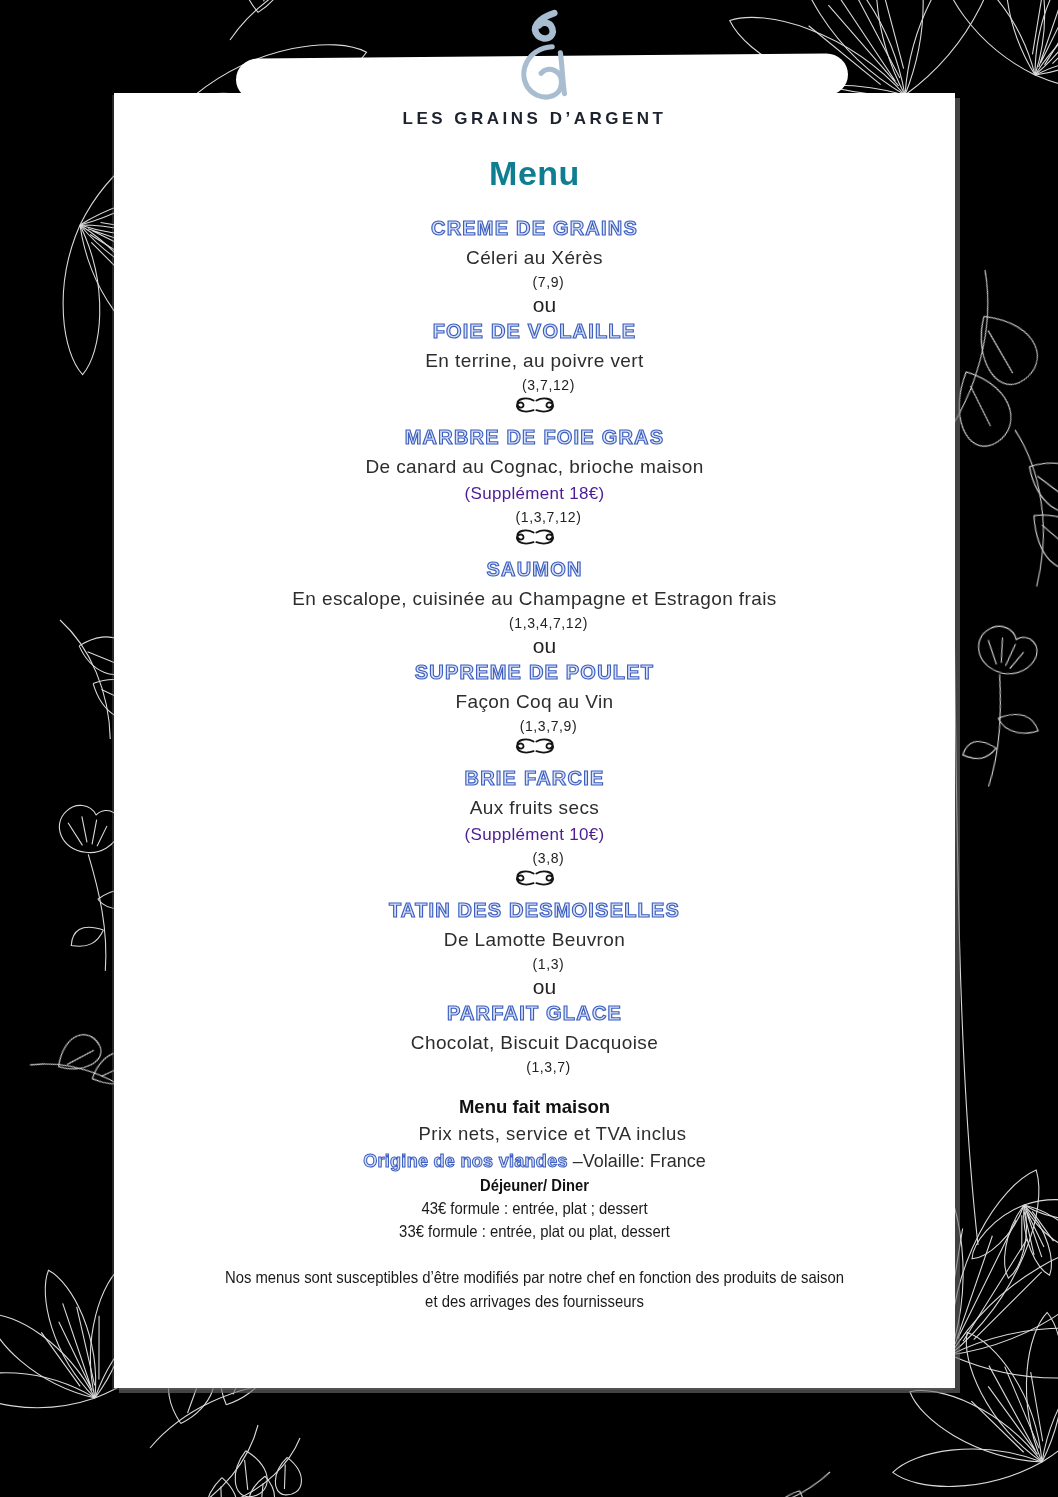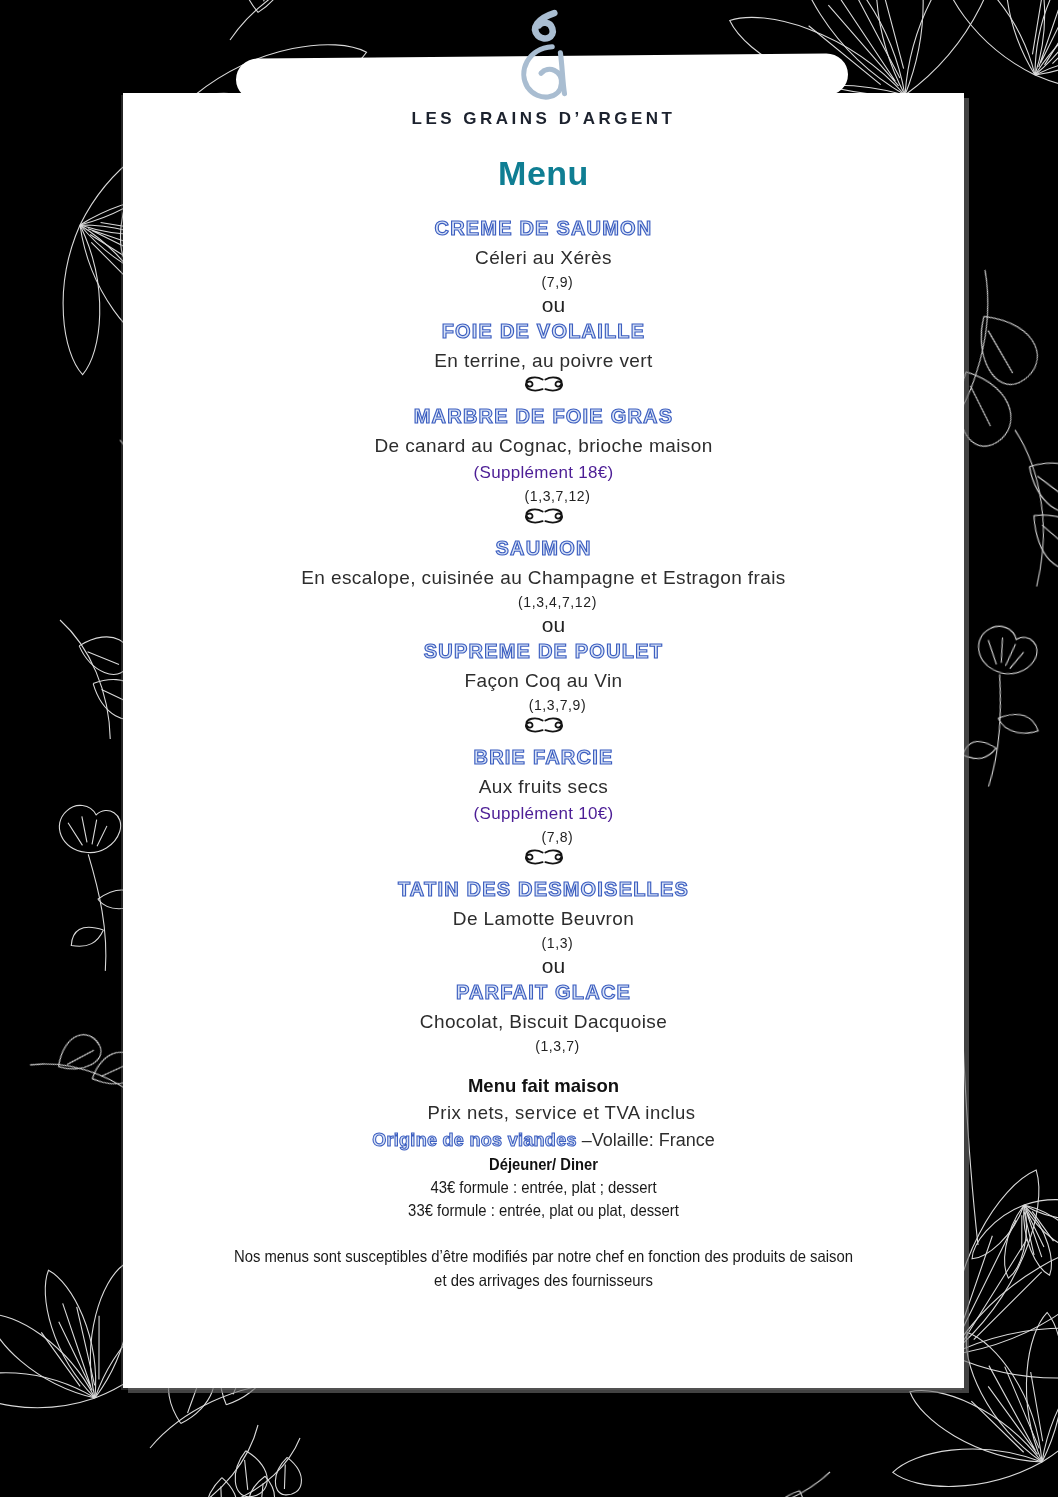--- a/index.html
+++ b/index.html
@@ -1,21 +1,21 @@
 <!DOCTYPE html>
 <html><head>
 <meta charset="utf-8">
 <style>
   html,body{margin:0;padding:0;background:#000;}
   .stage{position:relative;width:1058px;height:1497px;background:#000;overflow:hidden;
          font-family:"Liberation Sans",sans-serif;}
   .florals{position:absolute;left:0;top:0;z-index:0;}
   .band{position:absolute;z-index:1;background:#fff;left:236px;top:56px;width:612px;height:42px;
         border-radius:26px/60%;transform:rotate(-.5deg);}
-  .card{position:absolute;z-index:2;left:123px;top:93px;width:841px;height:1295px;background:#fff;
+  .card{position:absolute;z-index:2;left:114px;top:93px;width:841px;height:1295px;background:#fff;
         box-shadow:5px 5px 0 rgba(110,110,110,.6), -2px 2px 0 rgba(110,110,110,.35);
         text-align:center;color:#2d2d2d;}
   .logo{position:absolute;z-index:3;left:506px;top:8px;}
   .brand{padding-top:16px;font-size:17px;font-weight:bold;letter-spacing:3.5px;color:#1c222e;}
   .title{margin-top:26px;font-size:34px;font-weight:bold;color:#0f7e93;letter-spacing:.5px;line-height:36px;}
   .courses{margin-top:22px;}
   .line-name{font-size:20px;font-weight:bold;letter-spacing:1.2px;color:#d9e3f5;
              -webkit-text-stroke:1.15px #3c5ec0;line-height:30px;}
   .line-desc{font-size:19px;line-height:29px;letter-spacing:.4px;color:#2d2d2d;}
   .line-allerg{font-size:14px;line-height:21px;letter-spacing:.6px;color:#222;padding-left:28px;}
@@ -95,26 +95,27 @@
       <path stroke-width="5" d="M44,38 C20,40 10,62 20,78 C30,92 52,90 53,74 C54,61 40,56 33,64"></path>
       <path stroke-width="5" d="M52,44 C54,58 54,72 56,84"></path>
     </g>
   </svg>
 
   <div class="card">
     <div class="brand">LES GRAINS D’ARGENT</div>
     <div class="title">Menu</div>
 
     <div class="courses">
-        <div class="line-name">CREME DE SAUMON</div>
+        <div class="line-name">CREME DE GRAINS</div>
         <div class="line-desc">Céleri au Xérès</div>
         <div class="line-allerg">(7,9)</div>
         <div class="line-ou">ou</div>
         <div class="line-name">FOIE DE VOLAILLE</div>
         <div class="line-desc">En terrine, au poivre vert</div>
+        <div class="line-allerg">(3,7,12)</div>
         <div class="line-divider">
   <svg width="46" height="17" viewBox="0 0 64 22">
     <g fill="none" stroke="#141414" stroke-width="2.6" stroke-linecap="round">
       <path d="M30,4 C20,-1.5 7,1.5 7.5,9 C8,15 16,15.5 16,10.5 C16,4.5 6,6.5 7,12.5 C8.5,19 19,21.5 30,17.5"></path>
       <path d="M34,4 C44,-1.5 57,1.5 56.5,9 C56,15 48,15.5 48,10.5 C48,4.5 58,6.5 57,12.5 C55.5,19 45,21.5 34,17.5"></path>
     </g>
   </svg>
 </div>
         <div class="line-name">MARBRE DE FOIE GRAS</div>
         <div class="line-desc">De canard au Cognac, brioche maison</div>
@@ -139,21 +140,21 @@
   <svg width="46" height="17" viewBox="0 0 64 22">
     <g fill="none" stroke="#141414" stroke-width="2.6" stroke-linecap="round">
       <path d="M30,4 C20,-1.5 7,1.5 7.5,9 C8,15 16,15.5 16,10.5 C16,4.5 6,6.5 7,12.5 C8.5,19 19,21.5 30,17.5"></path>
       <path d="M34,4 C44,-1.5 57,1.5 56.5,9 C56,15 48,15.5 48,10.5 C48,4.5 58,6.5 57,12.5 C55.5,19 45,21.5 34,17.5"></path>
     </g>
   </svg>
 </div>
         <div class="line-name">BRIE FARCIE</div>
         <div class="line-desc">Aux fruits secs</div>
         <div class="line-supp">(Supplément 10€)</div>
-        <div class="line-allerg">(7,8)</div>
+        <div class="line-allerg">(3,8)</div>
         <div class="line-divider">
   <svg width="46" height="17" viewBox="0 0 64 22">
     <g fill="none" stroke="#141414" stroke-width="2.6" stroke-linecap="round">
       <path d="M30,4 C20,-1.5 7,1.5 7.5,9 C8,15 16,15.5 16,10.5 C16,4.5 6,6.5 7,12.5 C8.5,19 19,21.5 30,17.5"></path>
       <path d="M34,4 C44,-1.5 57,1.5 56.5,9 C56,15 48,15.5 48,10.5 C48,4.5 58,6.5 57,12.5 C55.5,19 45,21.5 34,17.5"></path>
     </g>
   </svg>
 </div>
         <div class="line-name">TATIN DES DESMOISELLES</div>
         <div class="line-desc">De Lamotte Beuvron</div>

